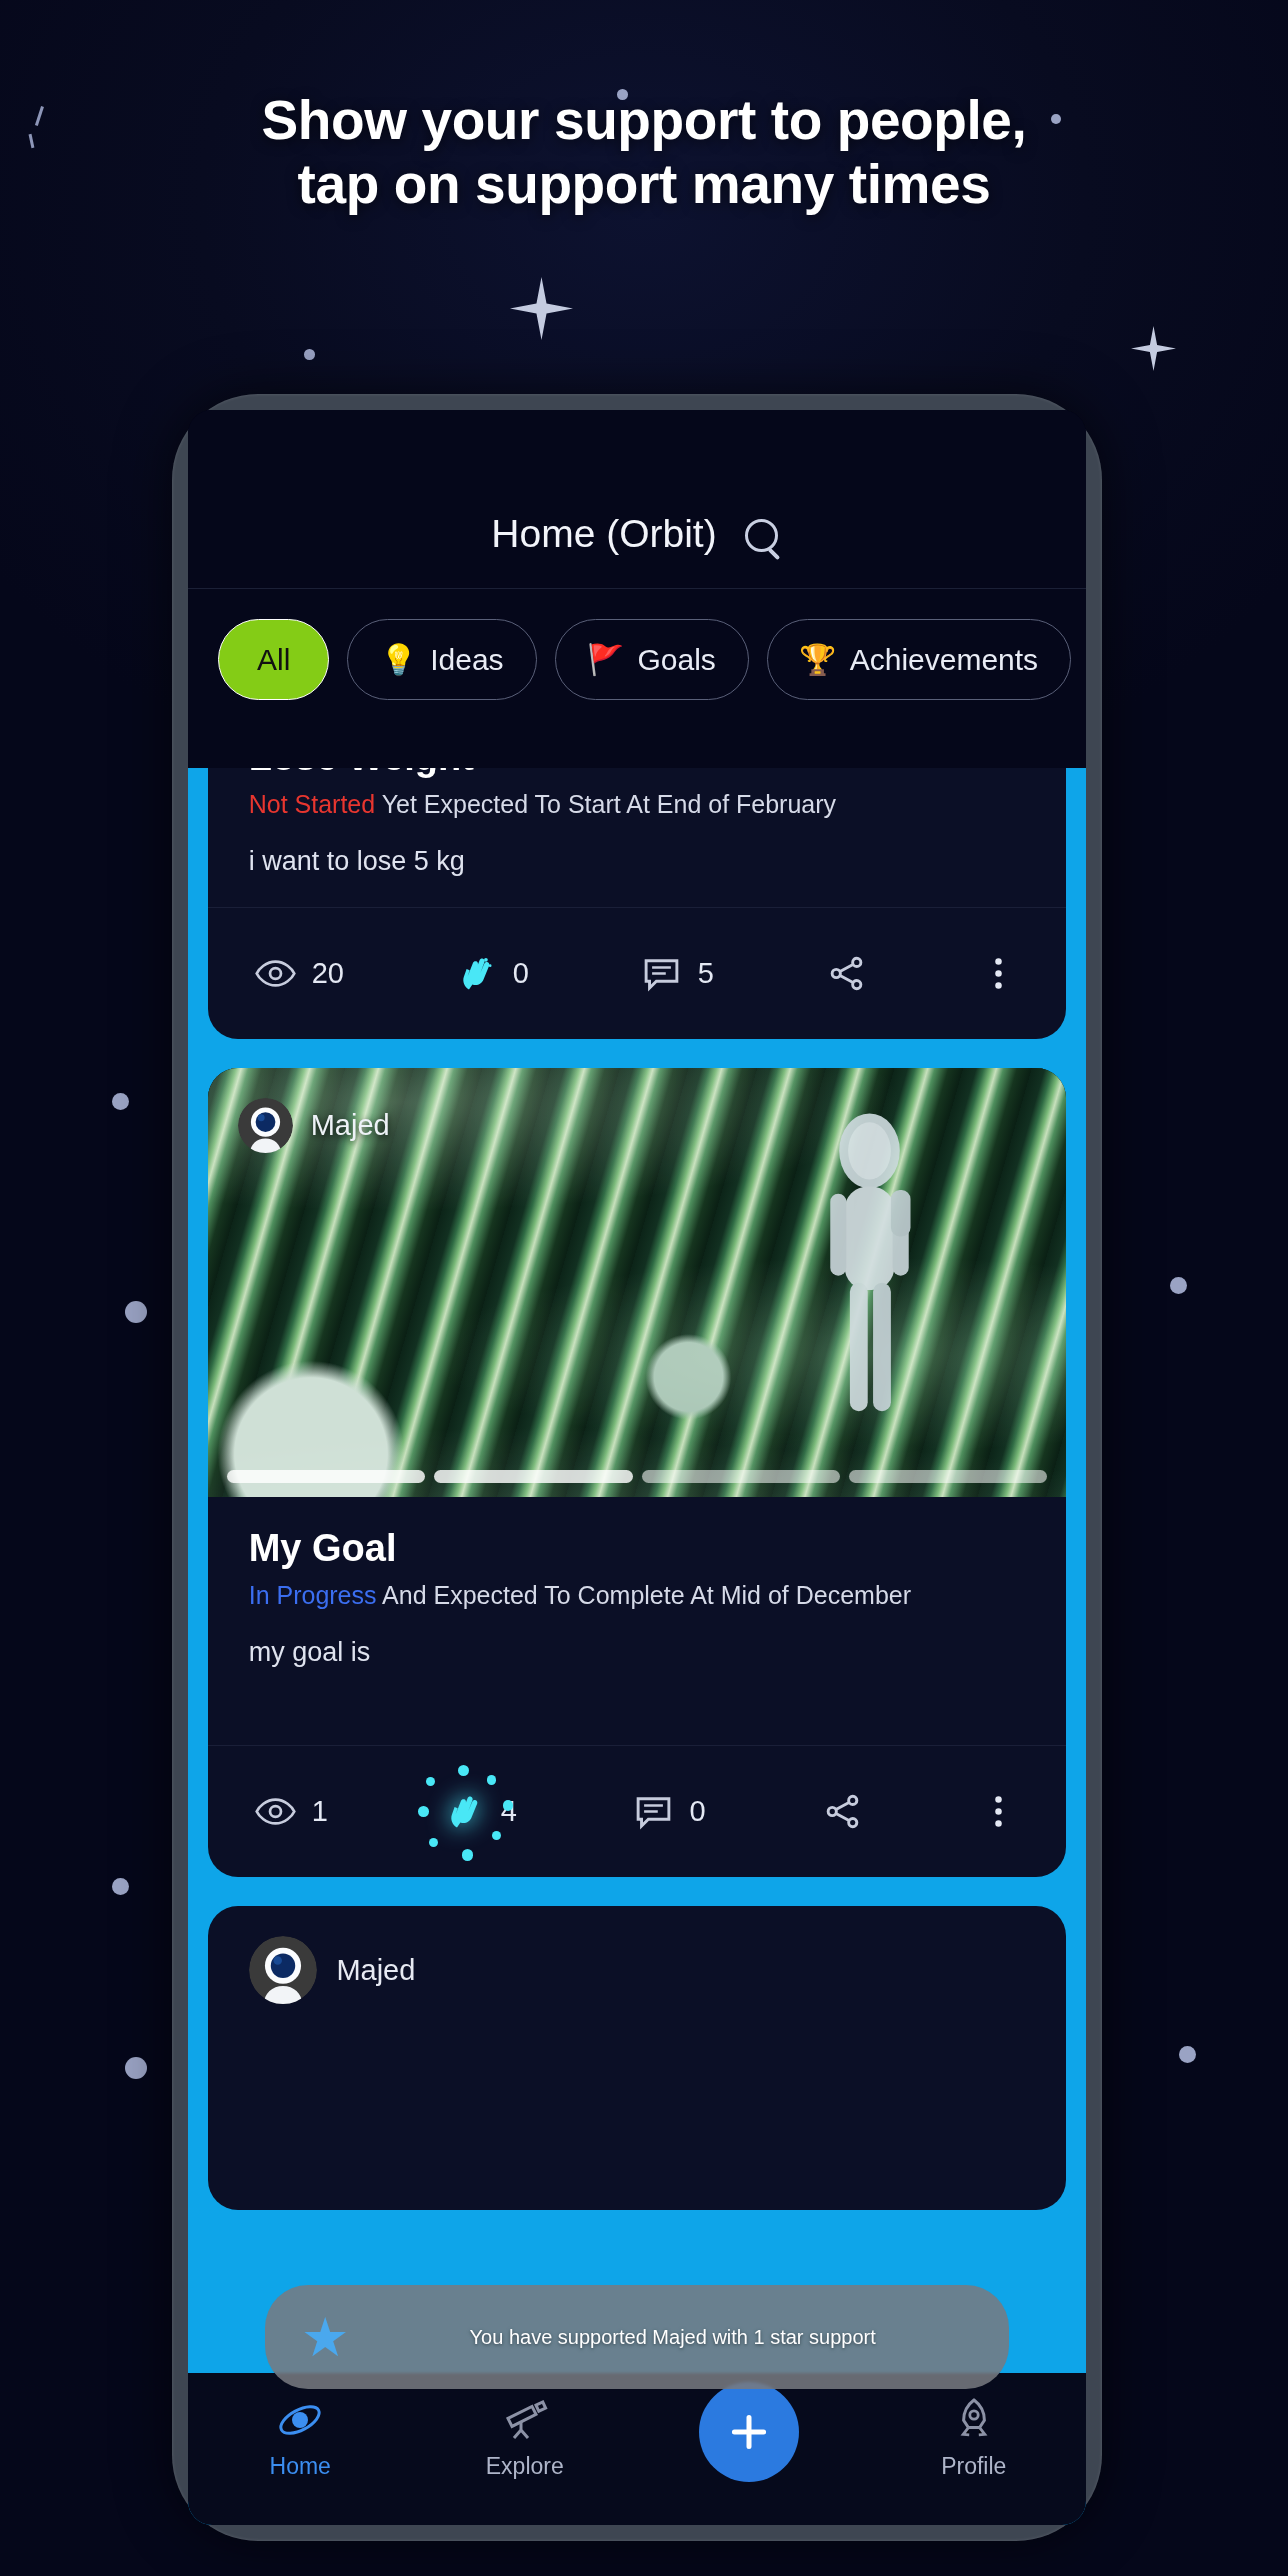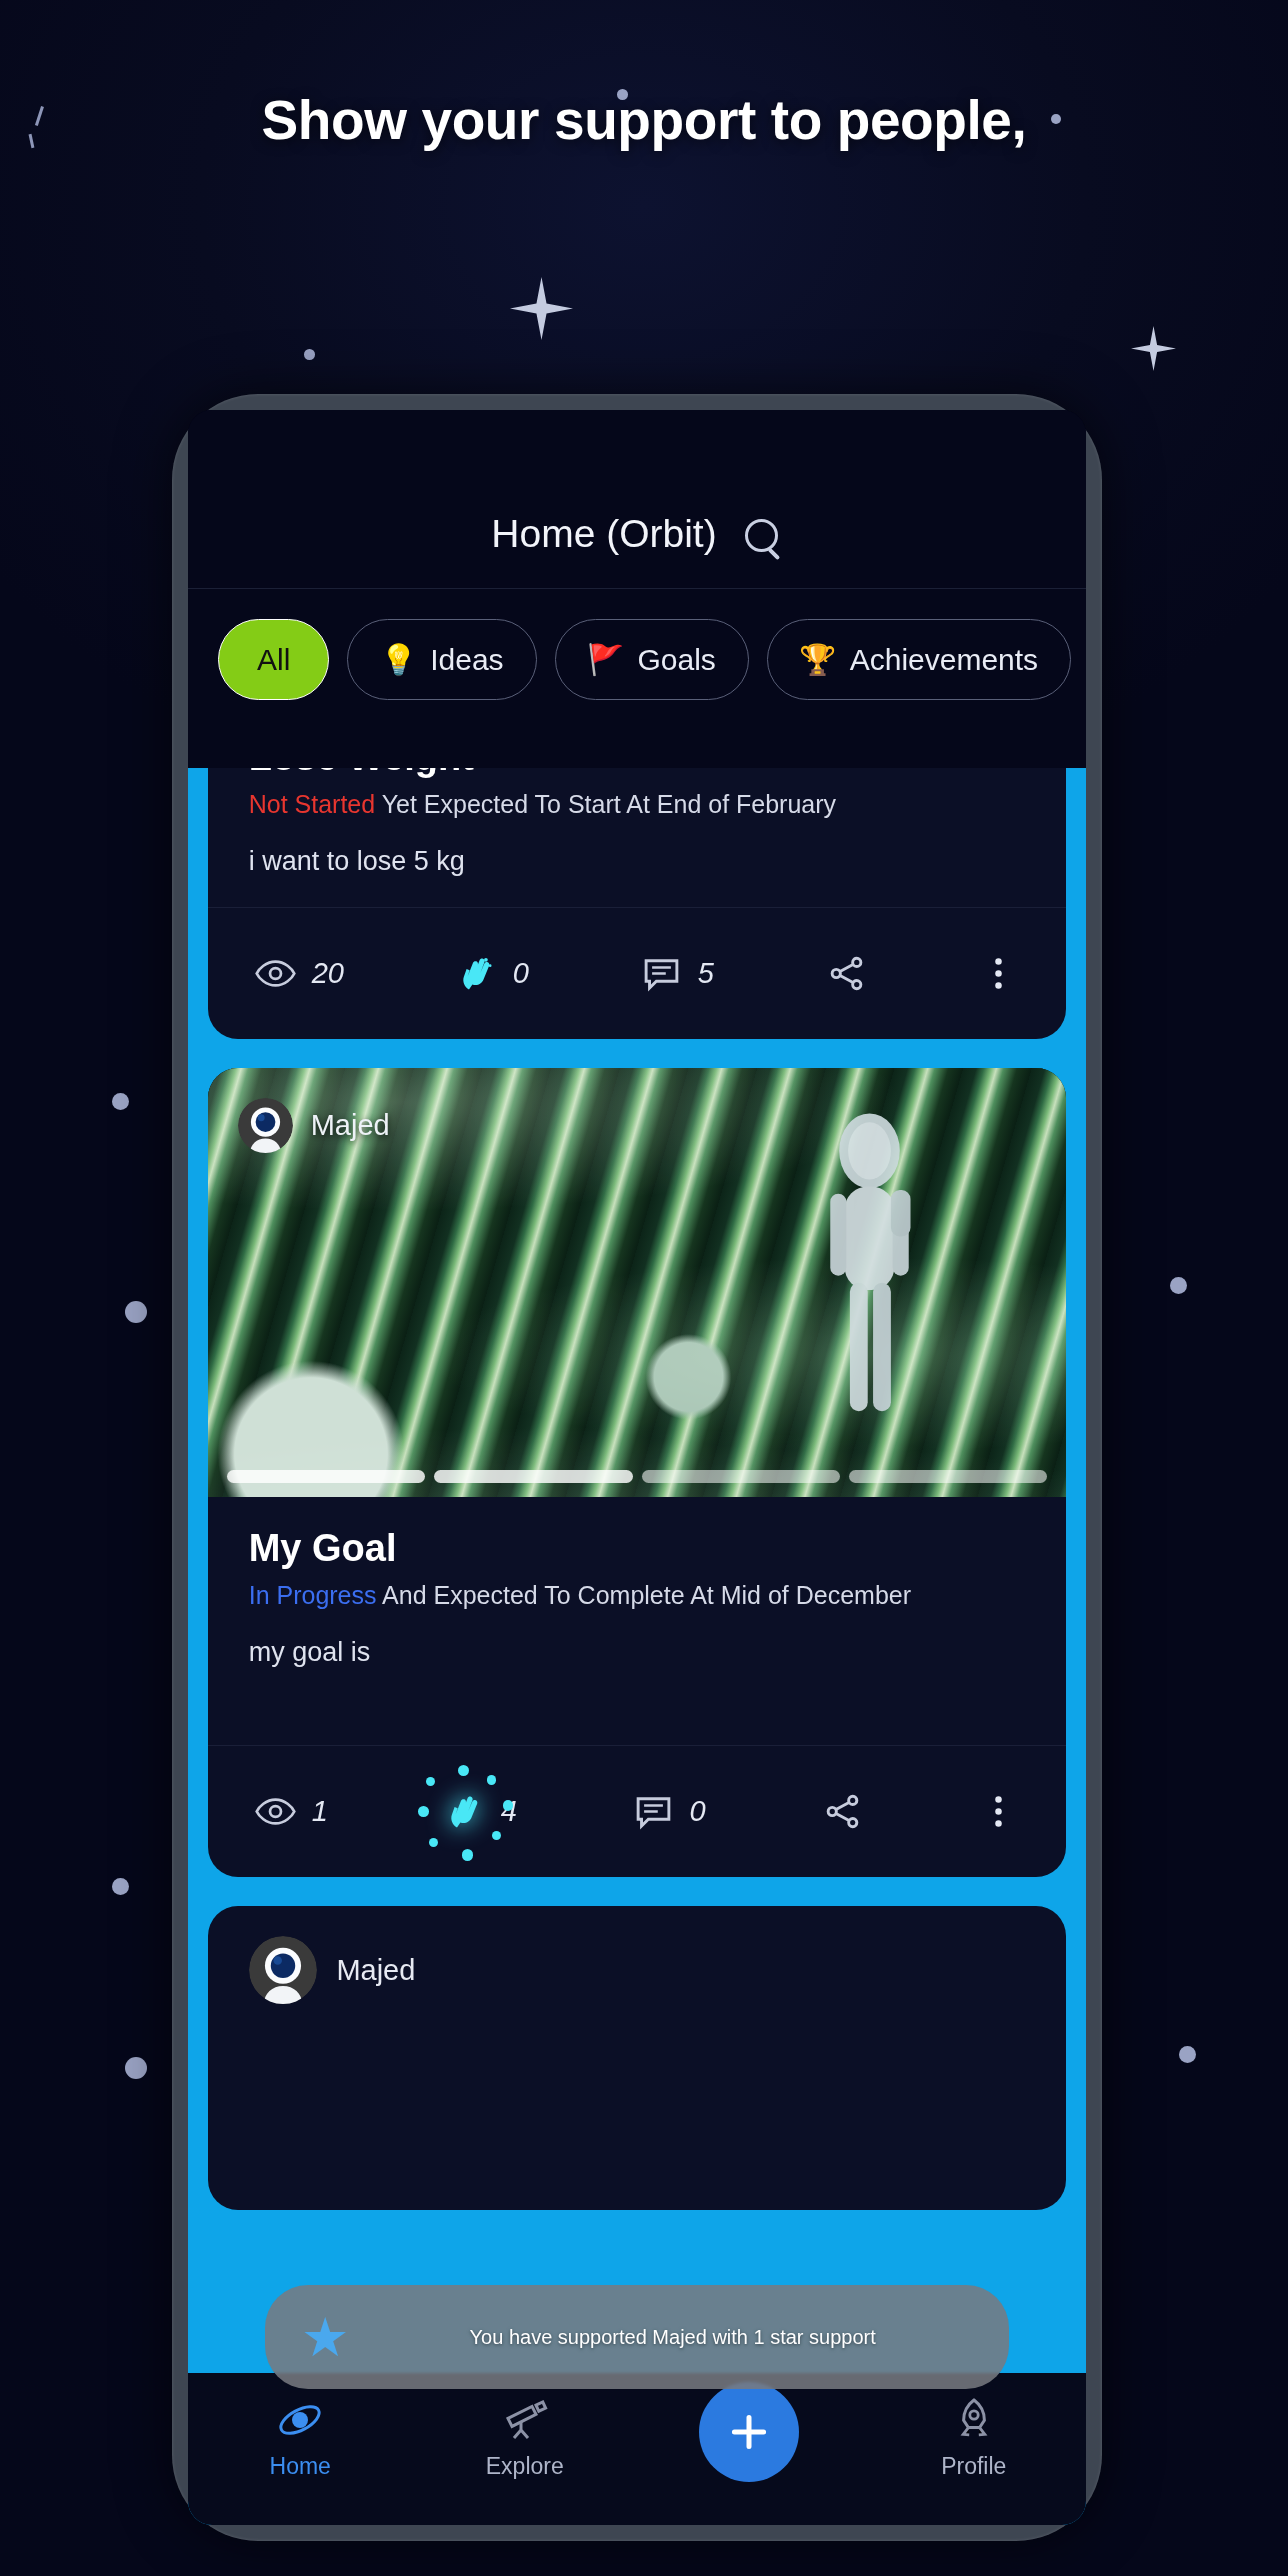--- a/index.html
+++ b/index.html
@@ -122,21 +122,21 @@
   .status-inprogress { color:#3b6ef0; }
   .card-desc { color:#dfe3ef; font-size:27px; }
 
   .card-actions {
     display:flex; align-items:center;
     border-top:0.9px solid #1a1f38;
     height:132px; padding:0 47px;
   }
   .act {
     display:flex; align-items:center; gap:16px;
-    color:#c7ccdd; font-size:29px;font-style:italic;
+    color:#c7ccdd; font-size:29px;
   }
   .act .cnt { color:#e4e8f3; }
   .act-ico { width:41px; height:41px; display:block; }
   .act-spacer { flex:1; }
 
   
   .clap-wrap { position:relative; display:flex; align-items:center; gap:16px; }
   .clap-burst {
     position:absolute; left:-27px; top:-30px;
     width:104px; height:104px; pointer-events:none;
@@ -262,20 +262,21 @@
   <div class="dot" style="left:112px;top:1878px;width:17px;height:17px;"></div>
   <div class="dot" style="left:125px;top:2057px;width:22.4px;height:22.4px;"></div>
   <div class="dot" style="left:1170px;top:1277px;width:17px;height:17px;"></div>
   <div class="dot" style="left:1179px;top:2046px;width:17px;height:17px;"></div>
   <div class="tickmark" style="left:38px;top:106px;width:2.7px;height:19.7px;transform:rotate(18deg);"></div>
   <div class="tickmark" style="left:29.5px;top:134px;width:2.7px;height:14.3px;transform:rotate(-12deg);"></div>
 </div>
 
 <div id="headline">
   <span>Show your support to people,</span>
+  <span class="l2">tap on support many times</span>
 </div>
 
 <div id="phone">
   <div id="phone-inner">
     <div id="screen">
 
       <div id="appbar">
         <span id="appbar-title">Home (Orbit)</span>
         <span class="mag"></span>
       </div>

